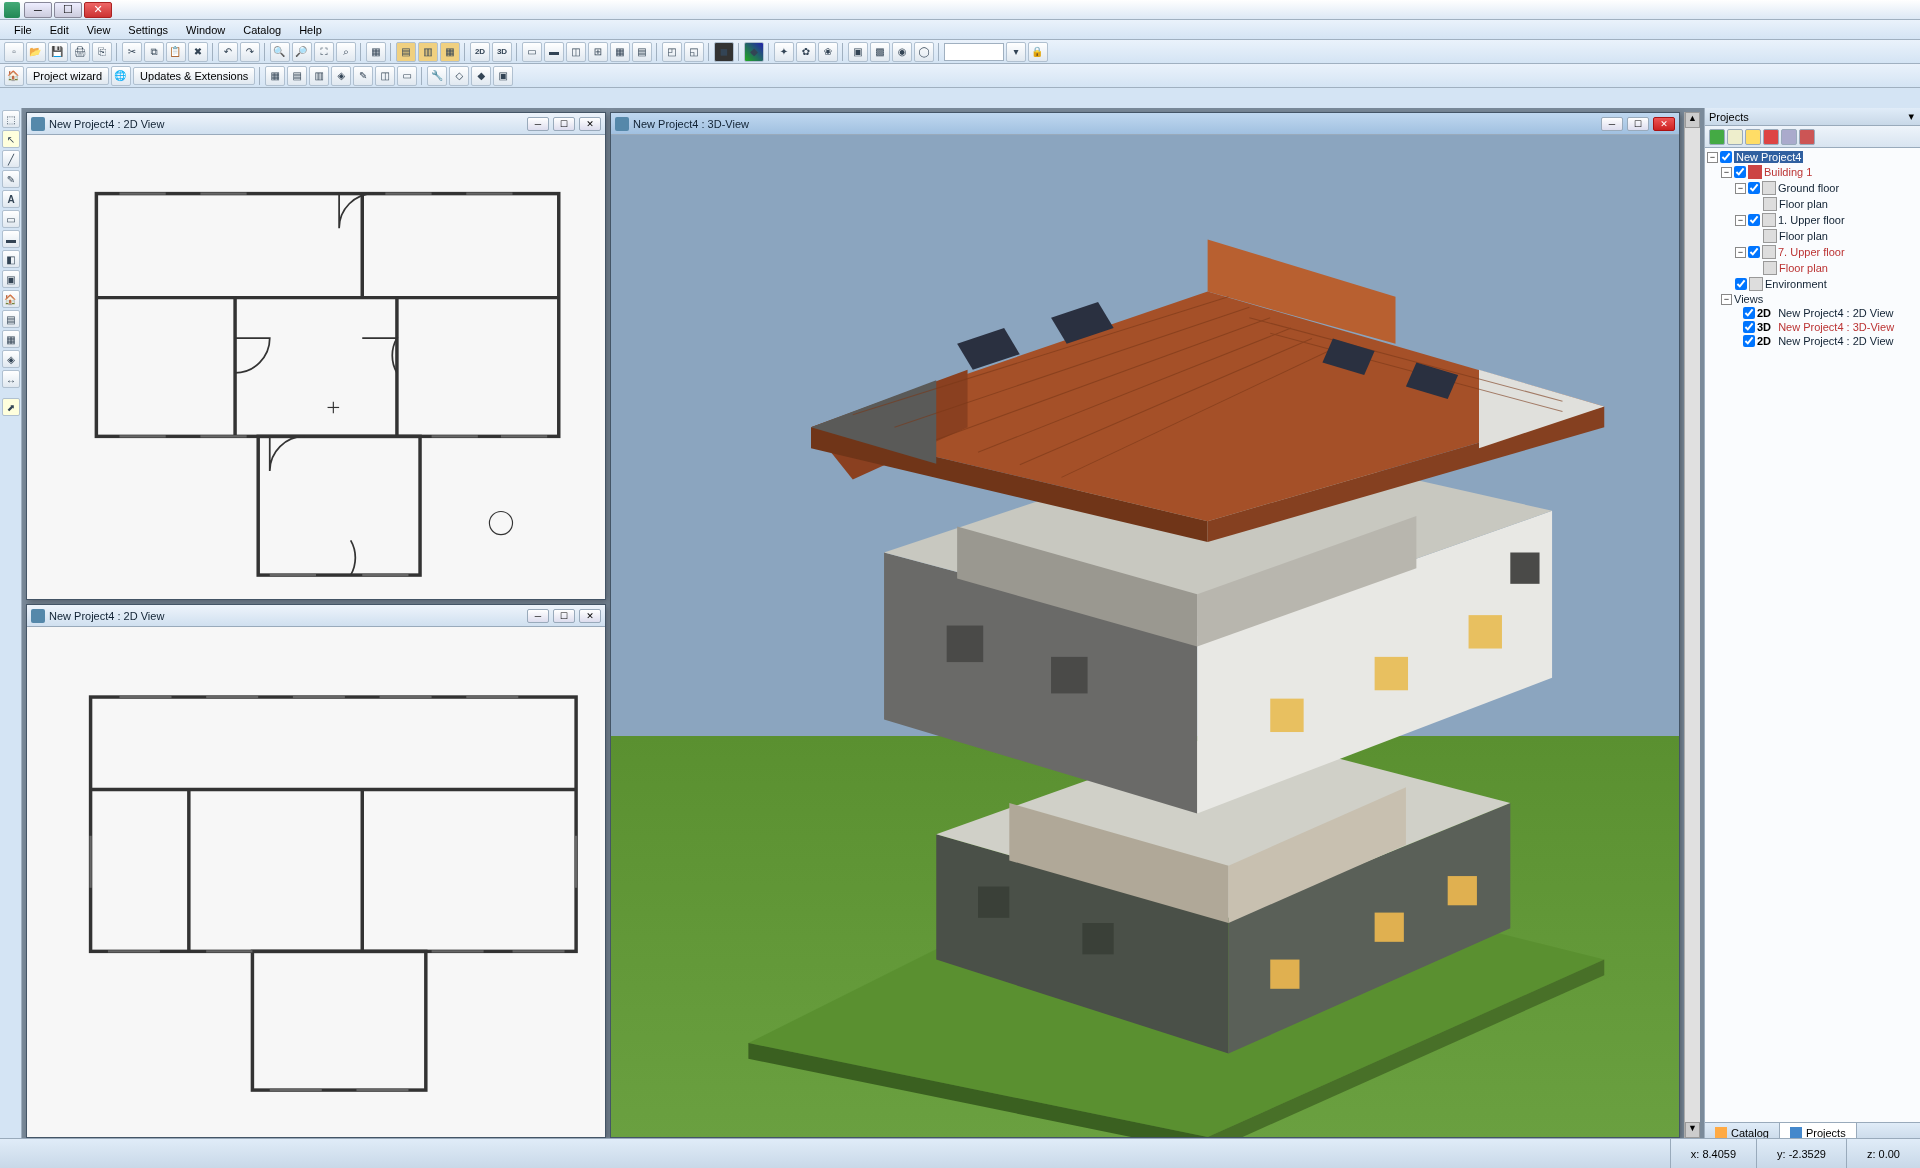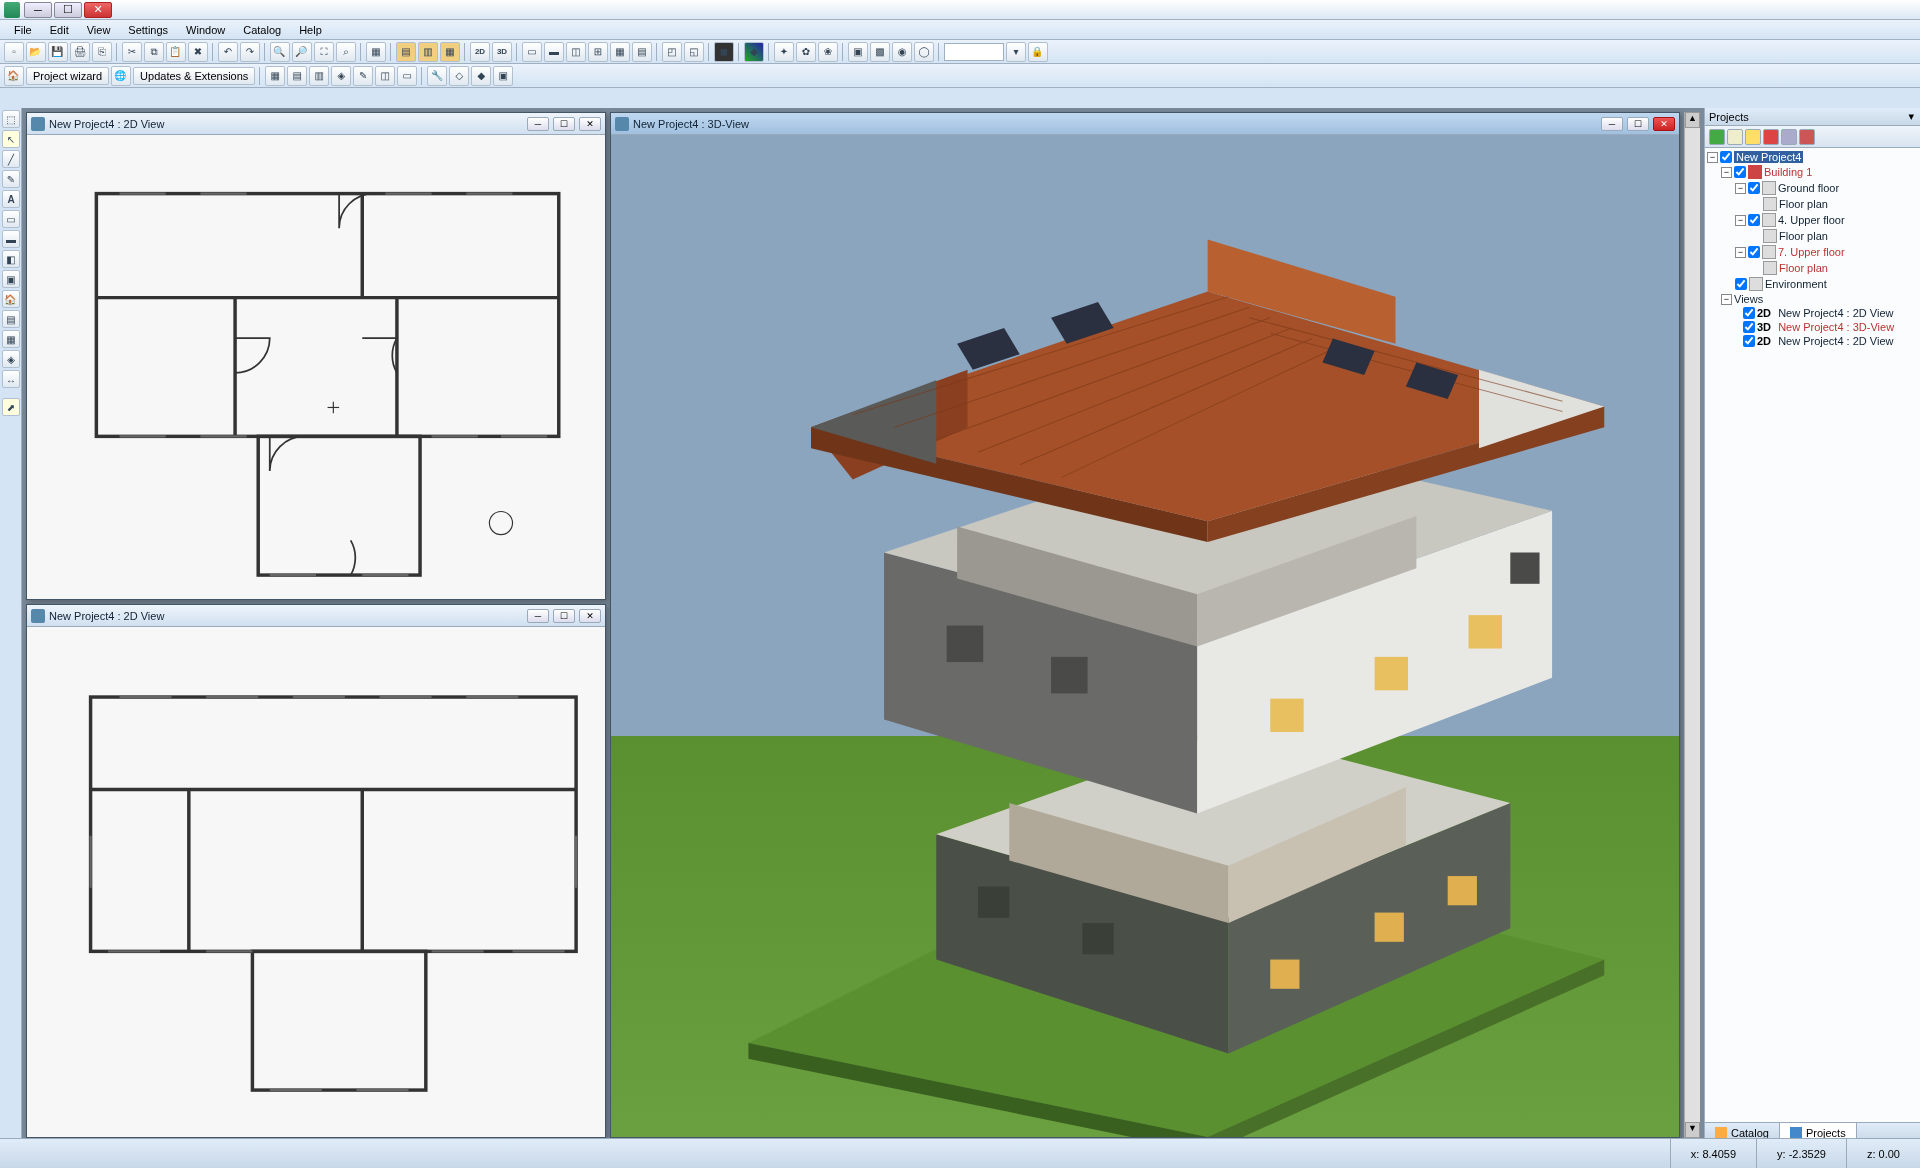--- a/index.html
+++ b/index.html
@@ -383,21 +383,21 @@
         <span class="tlbl">Ground floor</span>
       </div>
       <div class="tnode" style="padding-left:56px">
         <span class="tico page"></span>
         <span class="tlbl">Floor plan</span>
       </div>
       <div class="tnode" style="padding-left:28px">
         <span class="texp">−</span>
         <input type="checkbox" class="tchk" checked="" style="">
         <span class="tico page"></span>
-        <span class="tlbl">4. Upper floor</span>
+        <span class="tlbl">1. Upper floor</span>
       </div>
       <div class="tnode" style="padding-left:56px">
         <span class="tico page"></span>
         <span class="tlbl">Floor plan</span>
       </div>
       <div class="tnode" style="padding-left:28px">
         <span class="texp">−</span>
         <input type="checkbox" class="tchk" checked="" style="">
         <span class="tico page"></span>
         <span class="tlbl red">7. Upper floor</span>

